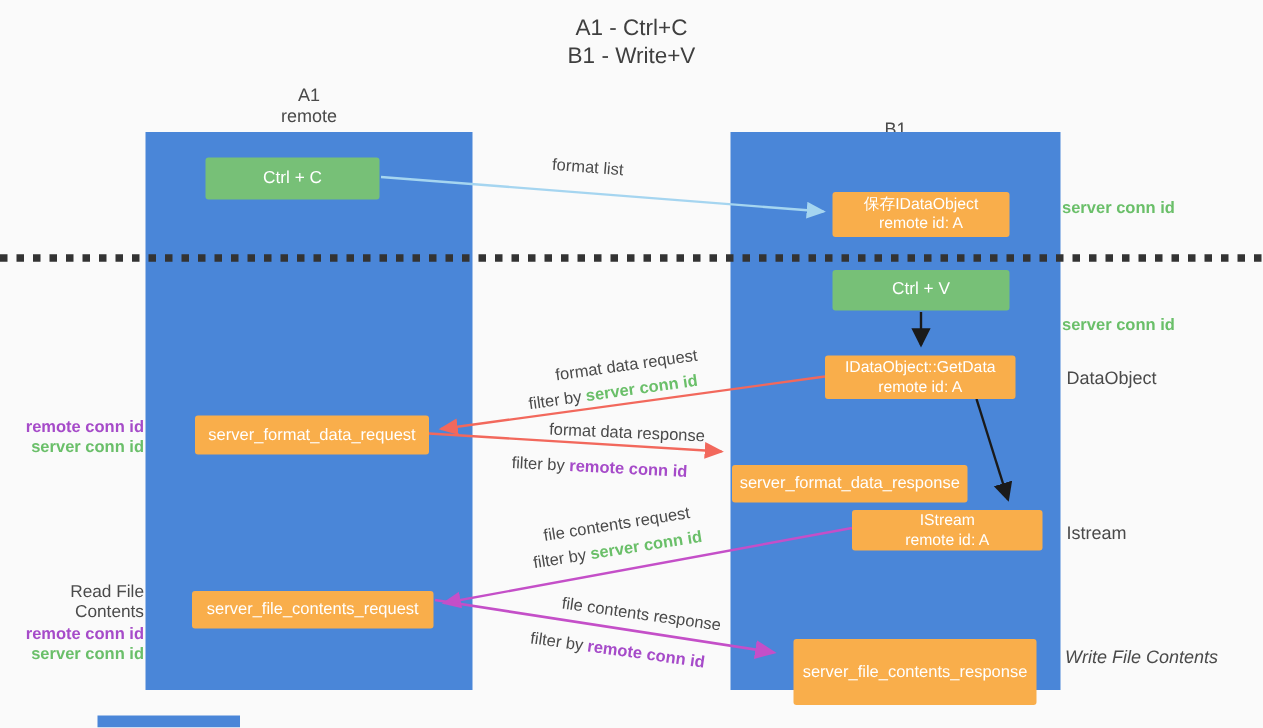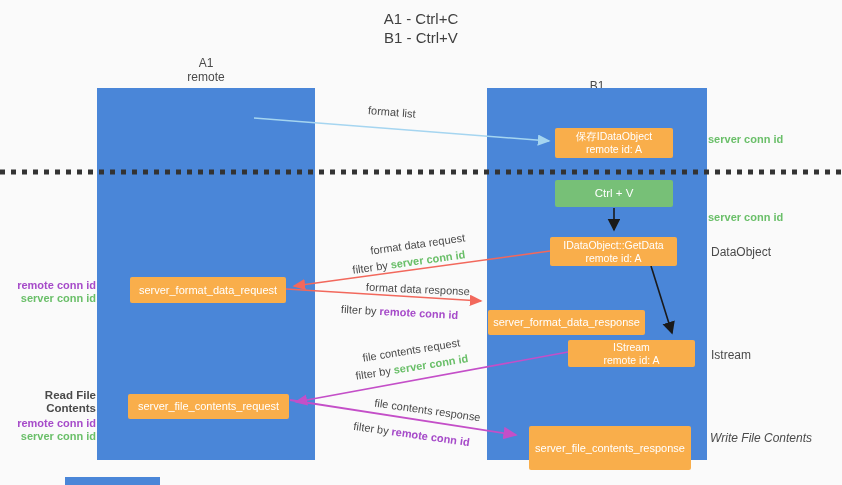--- a/index.html
+++ b/index.html
@@ -23,21 +23,21 @@
   .key{margin-left:3px;}
   svg{position:absolute;left:0;top:0;pointer-events:none;}
 </style>
 </head>
 <body>
 
 <div id="canvas">
 
   <div class="abs title">
     <div>A1 - Ctrl+C</div>
-    <div>B1 - Ctrl+V</div>
+    <div>B1 - Write+V</div>
   </div>
 
   <div class="abs col-head" style="left:97px;top:56px;width:218px;">
     <div>A1</div>
     <div>remote</div>
   </div>
   <div class="abs col-head" style="left:487px;top:48px;width:220px;margin-top:31px;">
     <div>B1</div>
     <div>connection</div>
   </div>
@@ -63,20 +63,23 @@
     <line x1="0" y1="172" x2="842" y2="172" stroke="#333333" stroke-width="5" stroke-dasharray="5 6"></line>
     <line x1="254" y1="118" x2="549" y2="141" stroke="#a5d5f0" stroke-width="1.6" marker-end="url(#m-blue)"></line>
     <line x1="614" y1="208" x2="614" y2="230" stroke="#1a1a1a" stroke-width="1.6" marker-end="url(#m-black)"></line>
     <line x1="550" y1="251" x2="294" y2="286" stroke="#f2685c" stroke-width="1.6" marker-end="url(#m-red)"></line>
     <line x1="286" y1="289" x2="481" y2="301" stroke="#f2685c" stroke-width="1.6" marker-end="url(#m-red)"></line>
     <line x1="651" y1="266" x2="672" y2="333" stroke="#1a1a1a" stroke-width="1.6" marker-end="url(#m-black)"></line>
     <line x1="568" y1="352" x2="296" y2="402" stroke="#c44fc8" stroke-width="1.6" marker-end="url(#m-magenta)"></line>
     <line x1="290" y1="400" x2="516" y2="435" stroke="#c44fc8" stroke-width="1.8" marker-end="url(#m-magenta)"></line>
   </svg>
 
+  <div class="abs node green-node" style="left:137px;top:105px;width:116px;height:28px;">
+    <div>Ctrl + C</div>
+  </div>
 
   <div class="abs node orange-node two-line" style="left:555px;top:128px;width:118px;height:30px;text-align:center;">
     <div>保存IDataObject</div>
     <div>remote id: A</div>
   </div>
 
   <div class="abs node green-node" style="left:555px;top:180px;width:118px;height:27px;">
     <div>Ctrl + V</div>
   </div>
 
@@ -132,20 +135,20 @@
   <div class="abs lbl green-txt" style="left:708px;top:211px;">server conn id</div>
   <div class="abs gray-lbl" style="left:711px;top:245px;">DataObject</div>
   <div class="abs gray-lbl" style="left:711px;top:348px;">Istream</div>
   <div class="abs gray-lbl" style="left:710px;top:431px;font-style:italic;">Write File Contents</div>
 
   <div class="abs right-align" style="left:0;top:279px;width:96px;">
     <div class="purple-txt">remote conn id</div>
     <div class="green-txt">server conn id</div>
   </div>
   <div class="abs right-align" style="left:0;top:389px;width:96px;">
-    <div style="color:#4a4a4a;font-size:11.5px;font-weight:bold;">Read File Contents</div>
+    <div style="color:#4a4a4a;font-size:11.5px;font-weight:normal;">Read File Contents</div>
     <div class="purple-txt" style="margin-top:2px;">remote conn id</div>
     <div class="green-txt">server conn id</div>
   </div>
 
   <div class="abs" style="left:65px;top:477px;width:95px;height:8px;background:#4a86d8;"></div>
 
 </div>
 
 </body></html>

